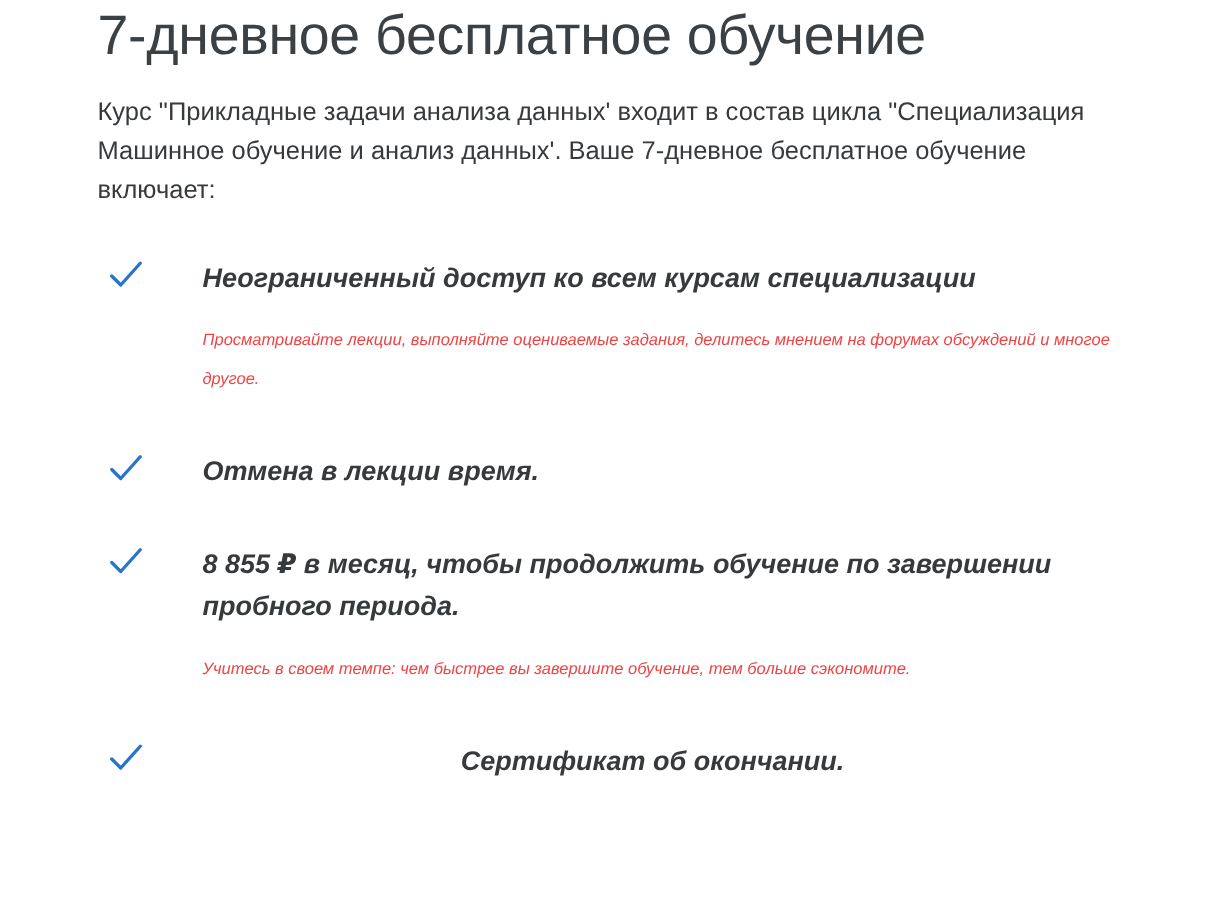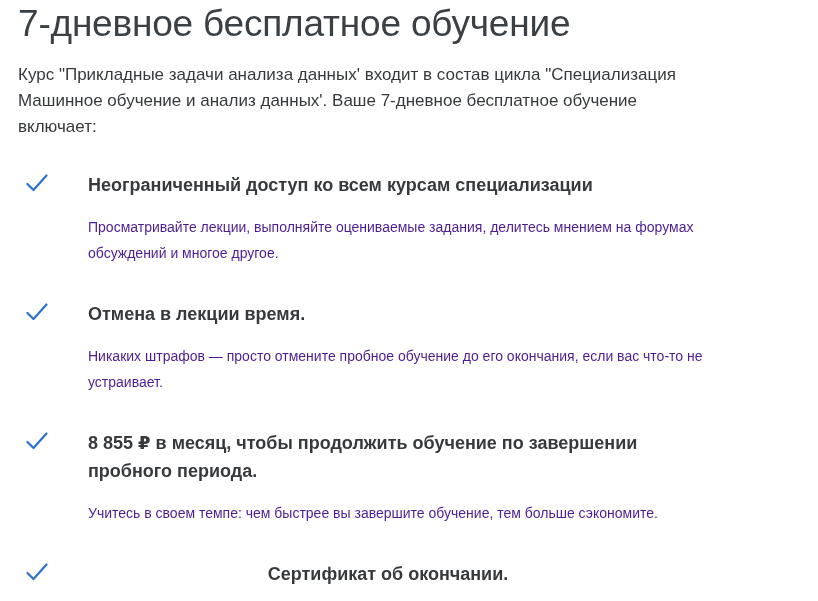--- a/index.html
+++ b/index.html
@@ -8,20 +8,21 @@
     font-family: "Liberation Sans", "DejaVu Sans", sans-serif;
     background: #ffffff;
     color: #373a3c;
   }
   .page {
     width: 736px;
     height: 601px;
     overflow: hidden;
     background: #ffffff;
     padding: 2px 20px 16px 18px;
+    margin-left: 47px;
   }
   .page-title {
     margin: 0;
     font-size: 37px;
     font-weight: 300;
     line-height: 44px;
     color: #3b4045;
     letter-spacing: -0.2px;
   }
   .intro {
@@ -33,43 +34,44 @@
   }
   .benefits {
     list-style: none;
     margin: 31px 0 0 0;
     padding: 0;
   }
   .benefit {
     display: flex;
     align-items: flex-start;
     margin-bottom: 34px;
+    font-style: italic;
   }
   .benefit:last-child { margin-bottom: 0; text-align: center; }
   .check-col {
     flex: 0 0 70px;
     width: 70px;
     padding: 3px 0 0 8px;
   }
   .check-col svg { display: block; }
   .benefit-content { flex: 1 1 auto; min-width: 0; }
   .benefit-title {
     margin: 0;
     font-size: 18px;
     font-weight: 700;
     line-height: 28px;
     max-width: 600px;
     color: #373a3c;
   }
   .benefit-desc {
     margin: 15px 0 0 0;
-    font-size: 14px;
+    font-size: 11px;
     line-height: 26px;
     max-width: 662px;
-    color: #4c1d95;
+    color: #ef4444;
   }
 </style>
 </head>
 <body>
 
 <div class="page">
 
   <h1 class="page-title">7-дневное бесплатное обучение</h1>
 
   <p class="intro">Курс "Прикладные задачи анализа данных' входит в состав цикла "Специализация Машинное обучение и анализ данных'. Ваше 7-дневное бесплатное обучение включает:</p>
@@ -89,21 +91,20 @@
     </li>
 
     <li class="benefit">
       <span class="check-col">
         <svg width="22" height="18" viewBox="0 0 22 18" aria-hidden="true">
           <polyline points="1.5,10 7.5,16 20.5,1.5" fill="none" stroke="#2a73cc" stroke-width="2.2" stroke-linecap="round" stroke-linejoin="round"></polyline>
         </svg>
       </span>
       <div class="benefit-content">
         <h2 class="benefit-title">Отмена в лекции время.</h2>
-        <p class="benefit-desc">Никаких штрафов — просто отмените пробное обучение до его окончания, если вас что-то не устраивает.</p>
       </div>
     </li>
 
     <li class="benefit">
       <span class="check-col">
         <svg width="22" height="18" viewBox="0 0 22 18" aria-hidden="true">
           <polyline points="1.5,10 7.5,16 20.5,1.5" fill="none" stroke="#2a73cc" stroke-width="2.2" stroke-linecap="round" stroke-linejoin="round"></polyline>
         </svg>
       </span>
       <div class="benefit-content">

